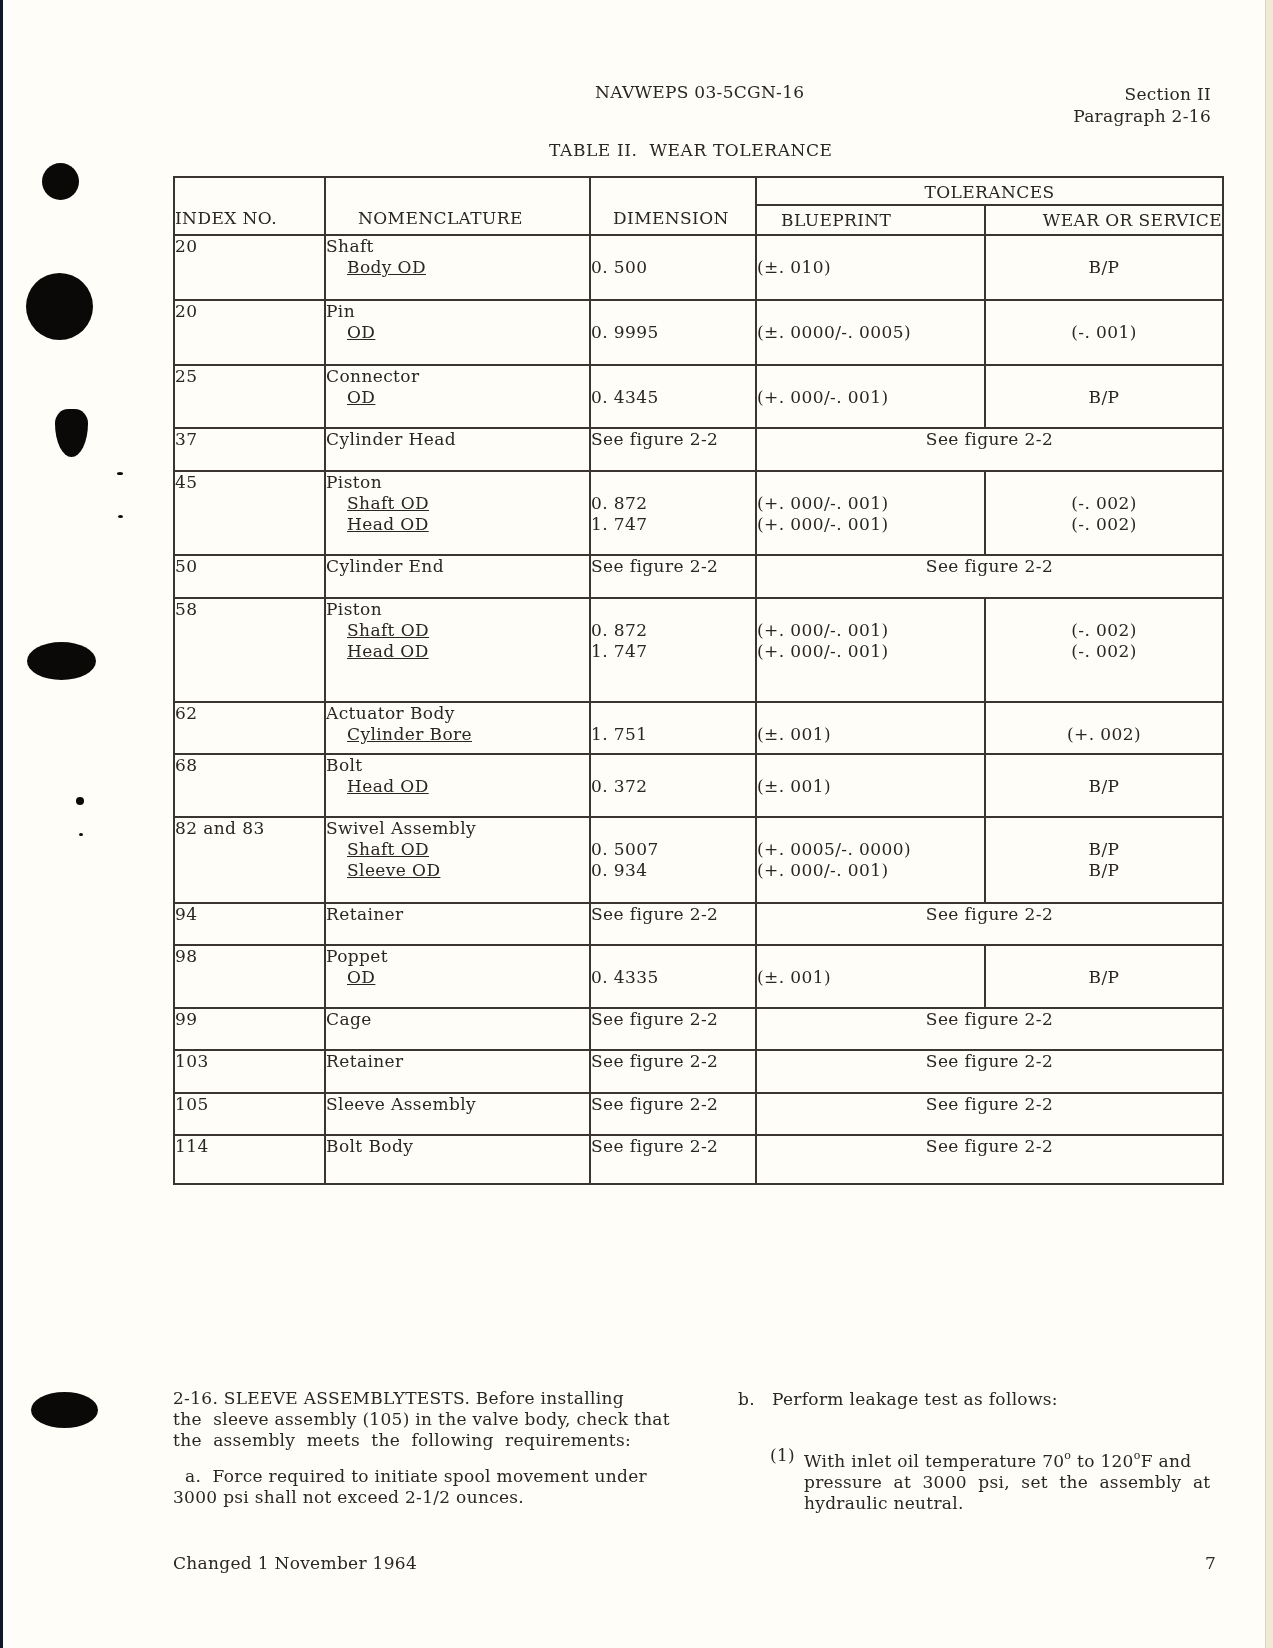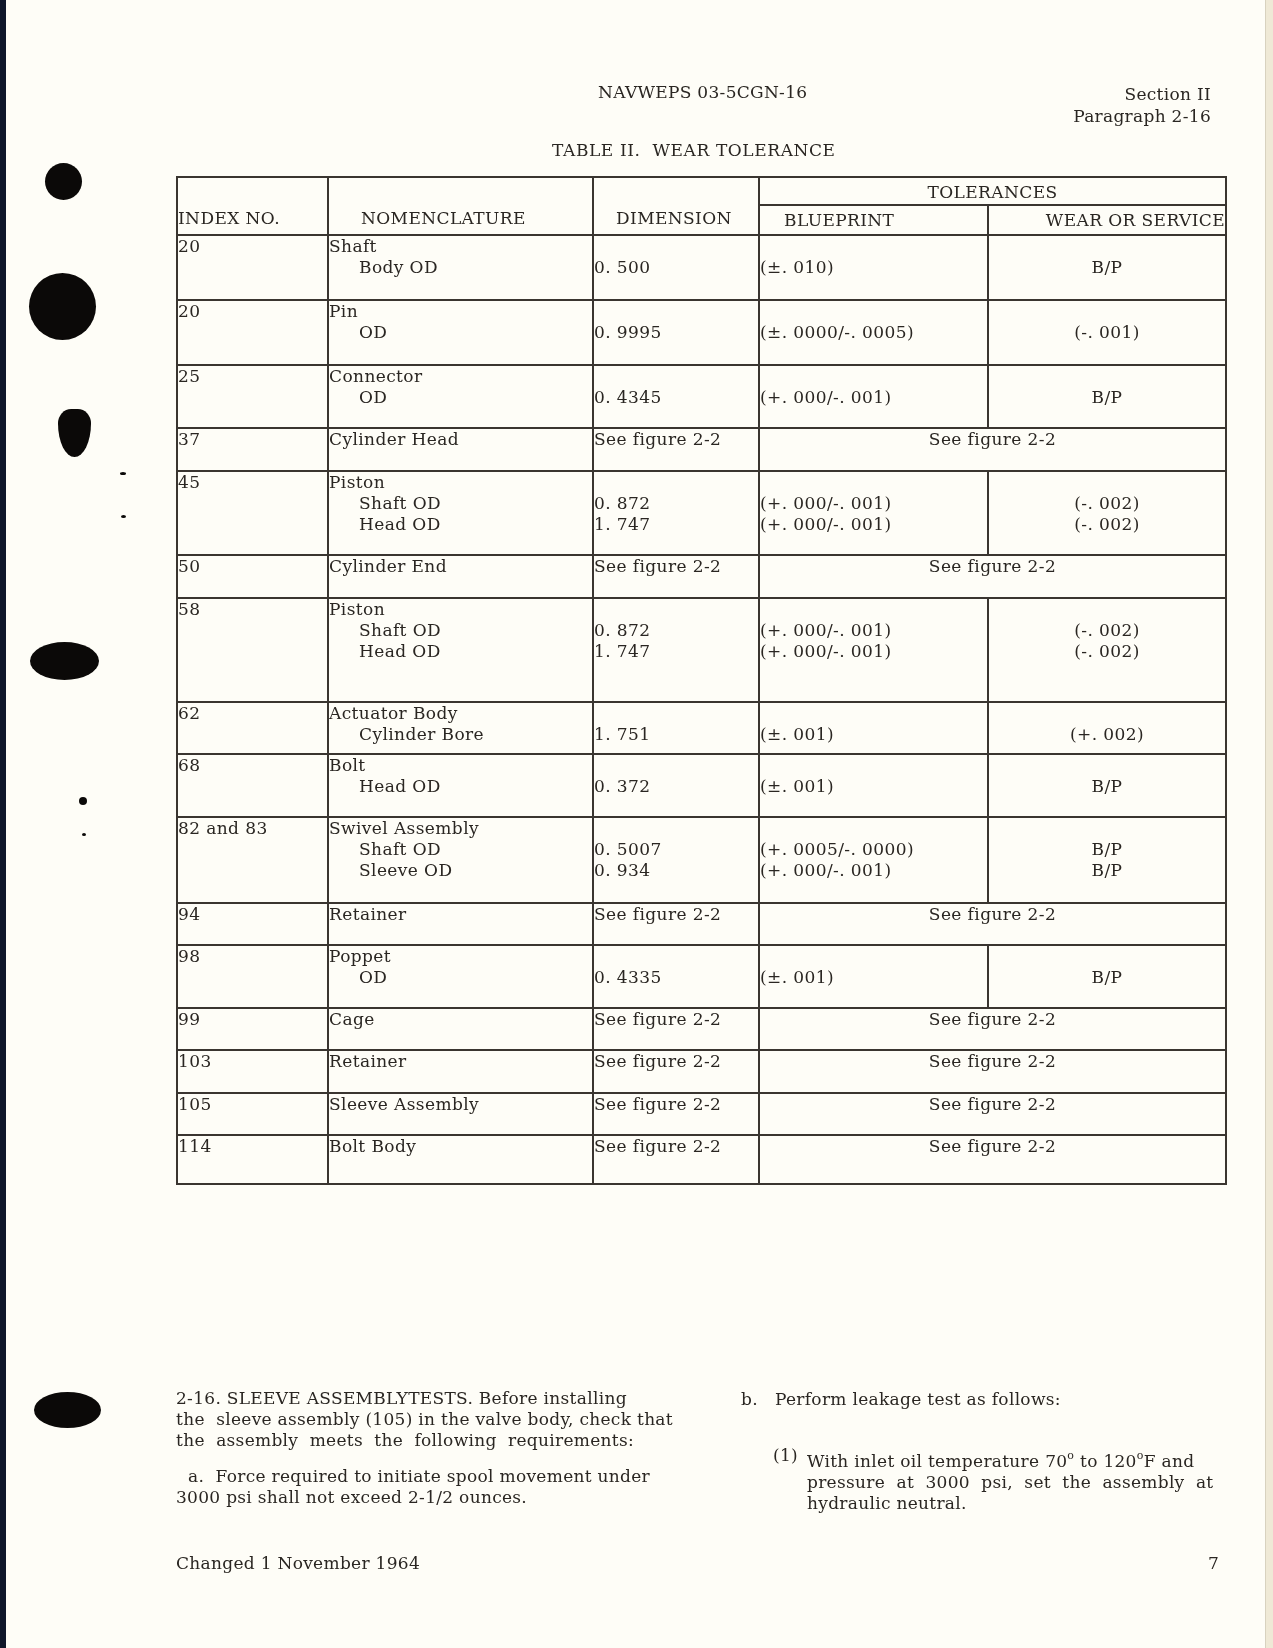--- a/index.html
+++ b/index.html
@@ -5,21 +5,21 @@
   html, body { margin:0; padding:0; }
   body {
     width:1273px; height:1648px; position:relative; overflow:hidden;
     background:#fdfcf5;
     font-family:"DejaVu Serif", "Liberation Serif", serif;
     color:#2a2622;
   }
   .page {
     position:absolute; left:0; top:0; width:1265px; height:1648px;
     background:#fefdf7;
-    border-left:6px solid #0f172a;
+    border-left:3px solid #0f172a;
     box-sizing:border-box;
   }
   .page-edge { position:absolute; left:1265px; top:0; width:8px; height:1648px; background:#efe9d6; border-left:1px solid #d8d2bf; }
   .hole { position:absolute; background:#0b0908; border-radius:50%; }
   .abs { position:absolute; white-space:nowrap; }
   .hdr { font-size:17px; letter-spacing:0.3px; }
   .title { font-size:17px; letter-spacing:0.6px; }
 
   table.wt {
     position:absolute; left:170px; top:176px; width:1049px;
@@ -37,21 +37,21 @@
   .th-tol { text-align:center; height:26px; padding-bottom:2px !important; }
   .th-bp { text-align:left; padding-left:24px !important; padding-bottom:4px !important; }
   .th-ws { text-align:right; padding-right:0 !important; padding-bottom:4px !important; }
   td .ln { display:block; line-height:21px; }
   td.c-idx { padding:10px 0 0 30px; }
   td.c-nom { padding:10px 0 0 31px; }
   td.c-dim { padding:10px 0 0 21px; }
   td.c-bp { padding:10px 0 0 24px; }
   td.c-ws { padding:10px 0 0 0; text-align:center; }
   td.c-span { padding:10px 0 0 0; text-align:center; }
-  .sub { padding-left:30px; }
+  .sub { padding-left:21px;text-decoration:underline; }
   .blank { display:block; line-height:21px; }
   .body-text { font-size:17px; line-height:21px; letter-spacing:0.3px; }
   sup.deg { font-size:11px; vertical-align:8px; }
 </style>
 </head>
 <body>
 
 <div class="page">
 
   <div class="hole" style="left:39px;top:163px;width:37px;height:37px;"></div>

